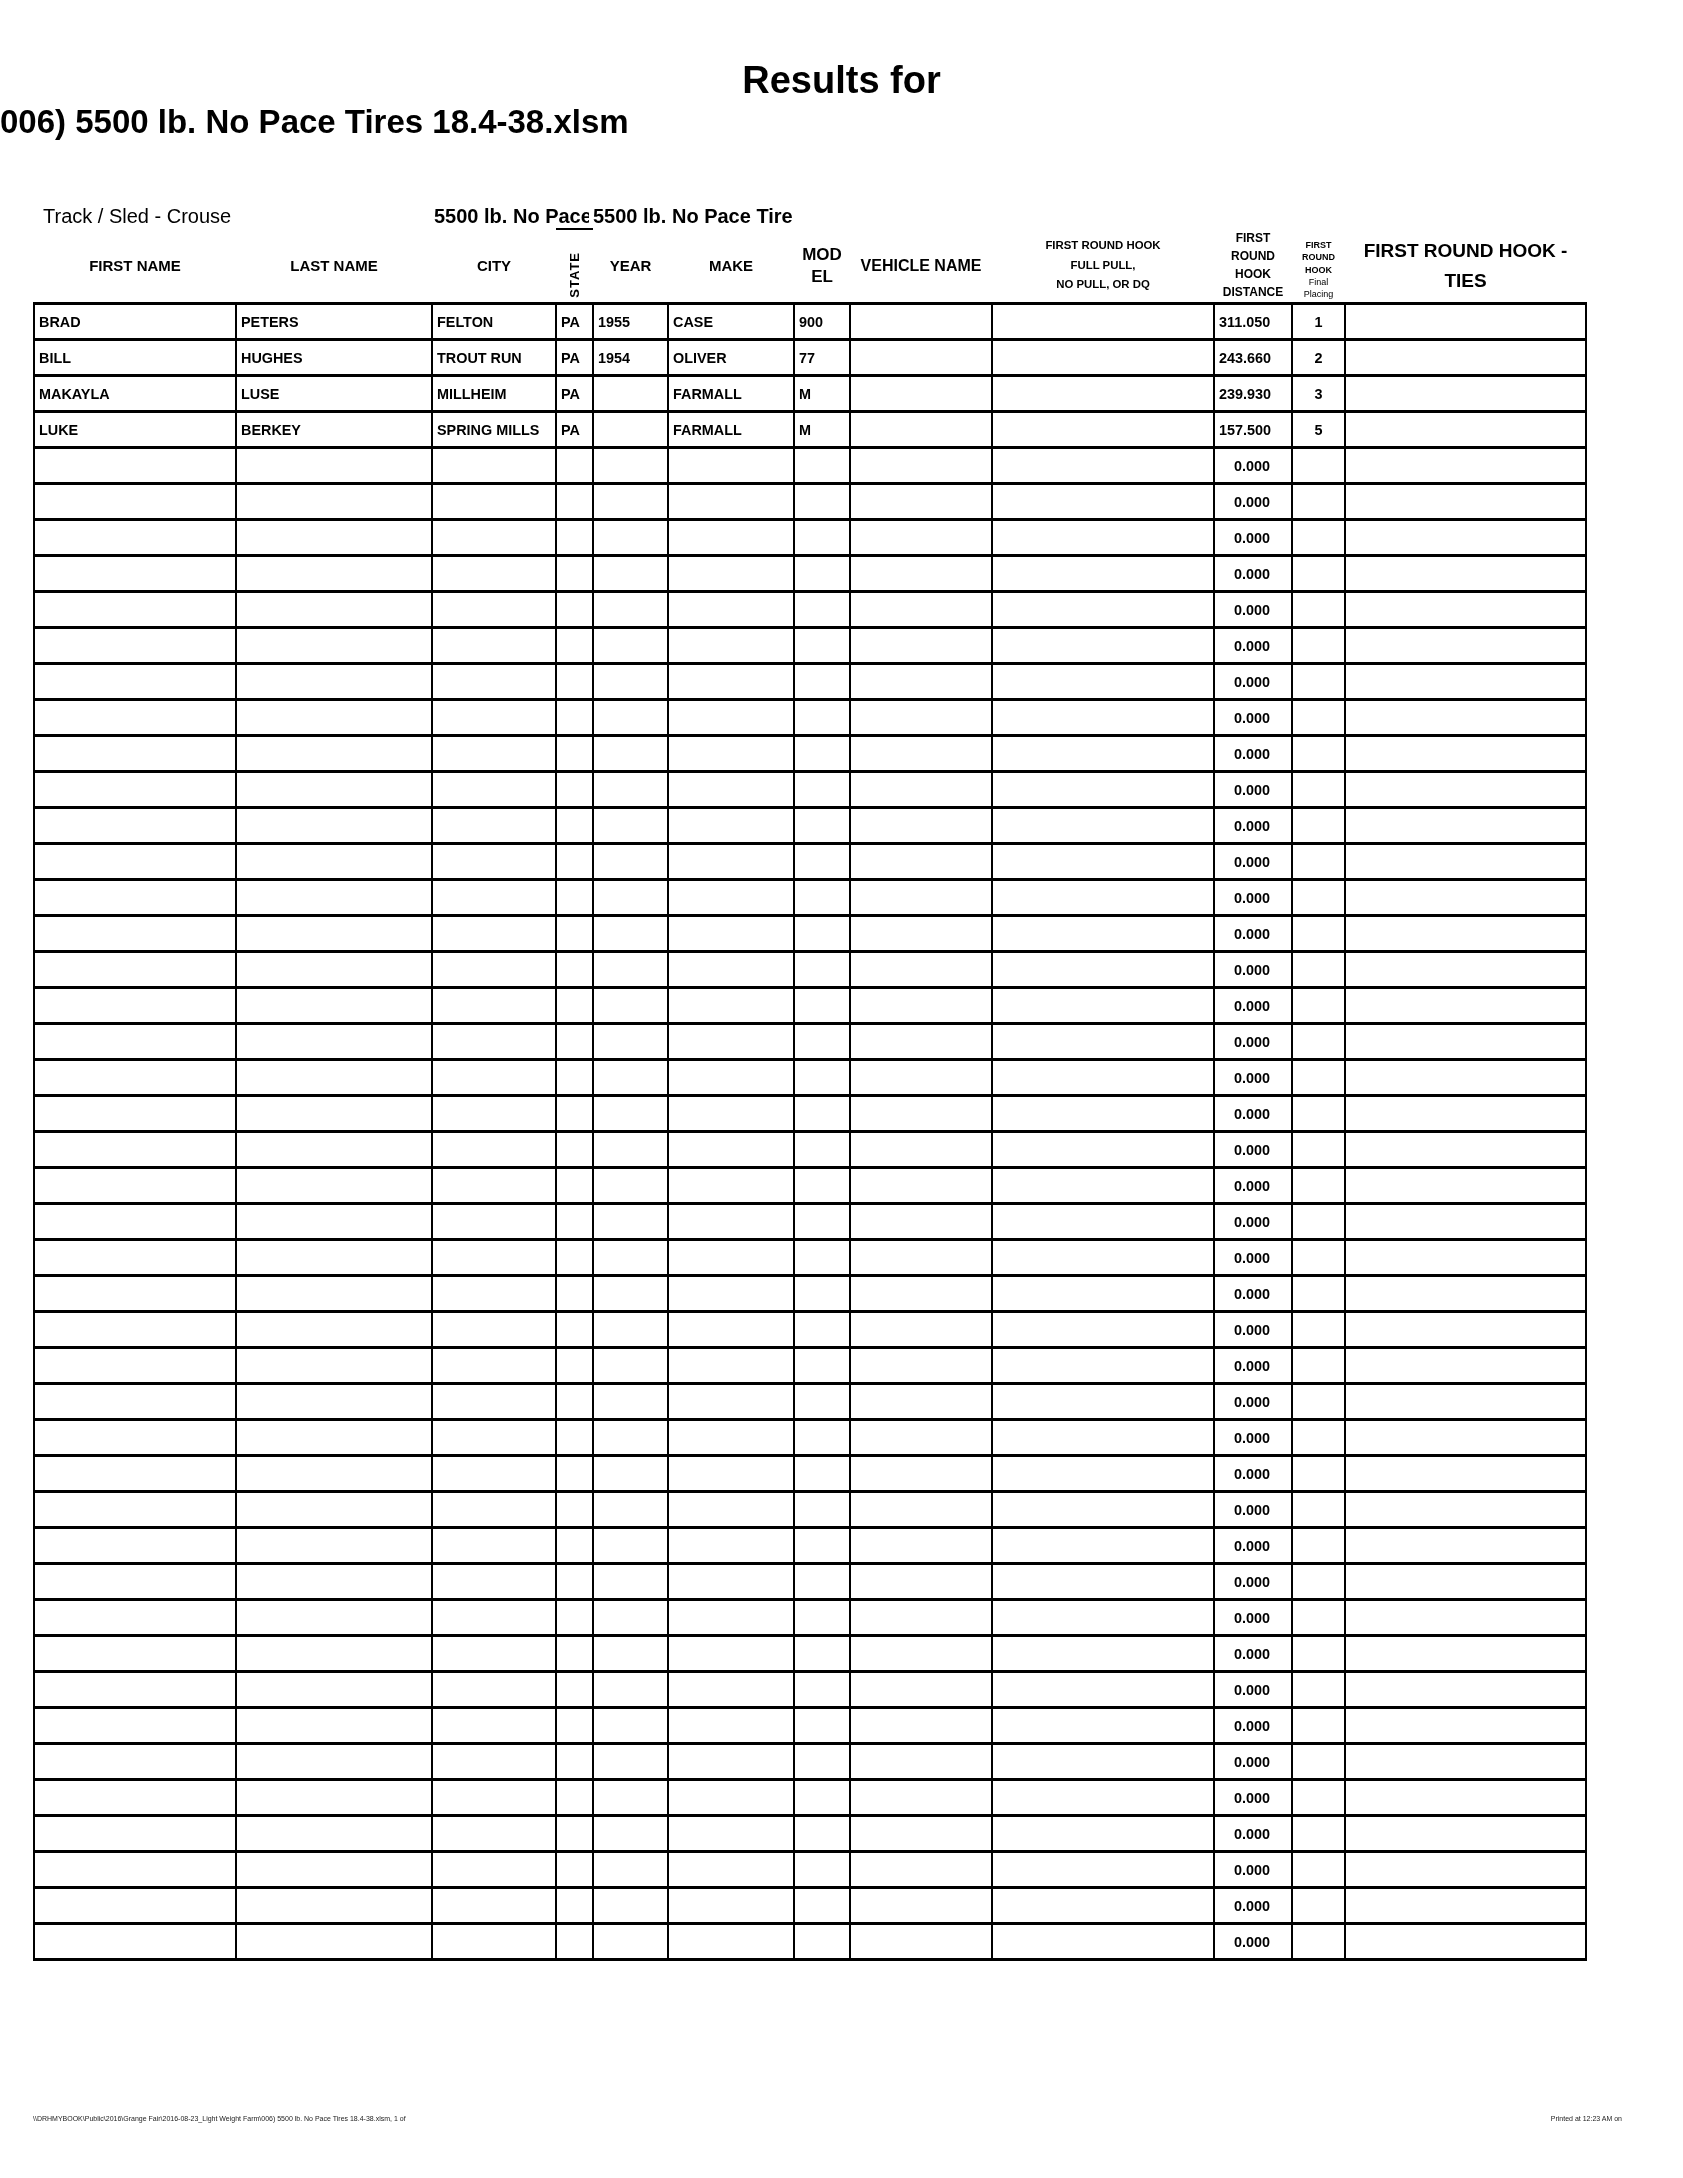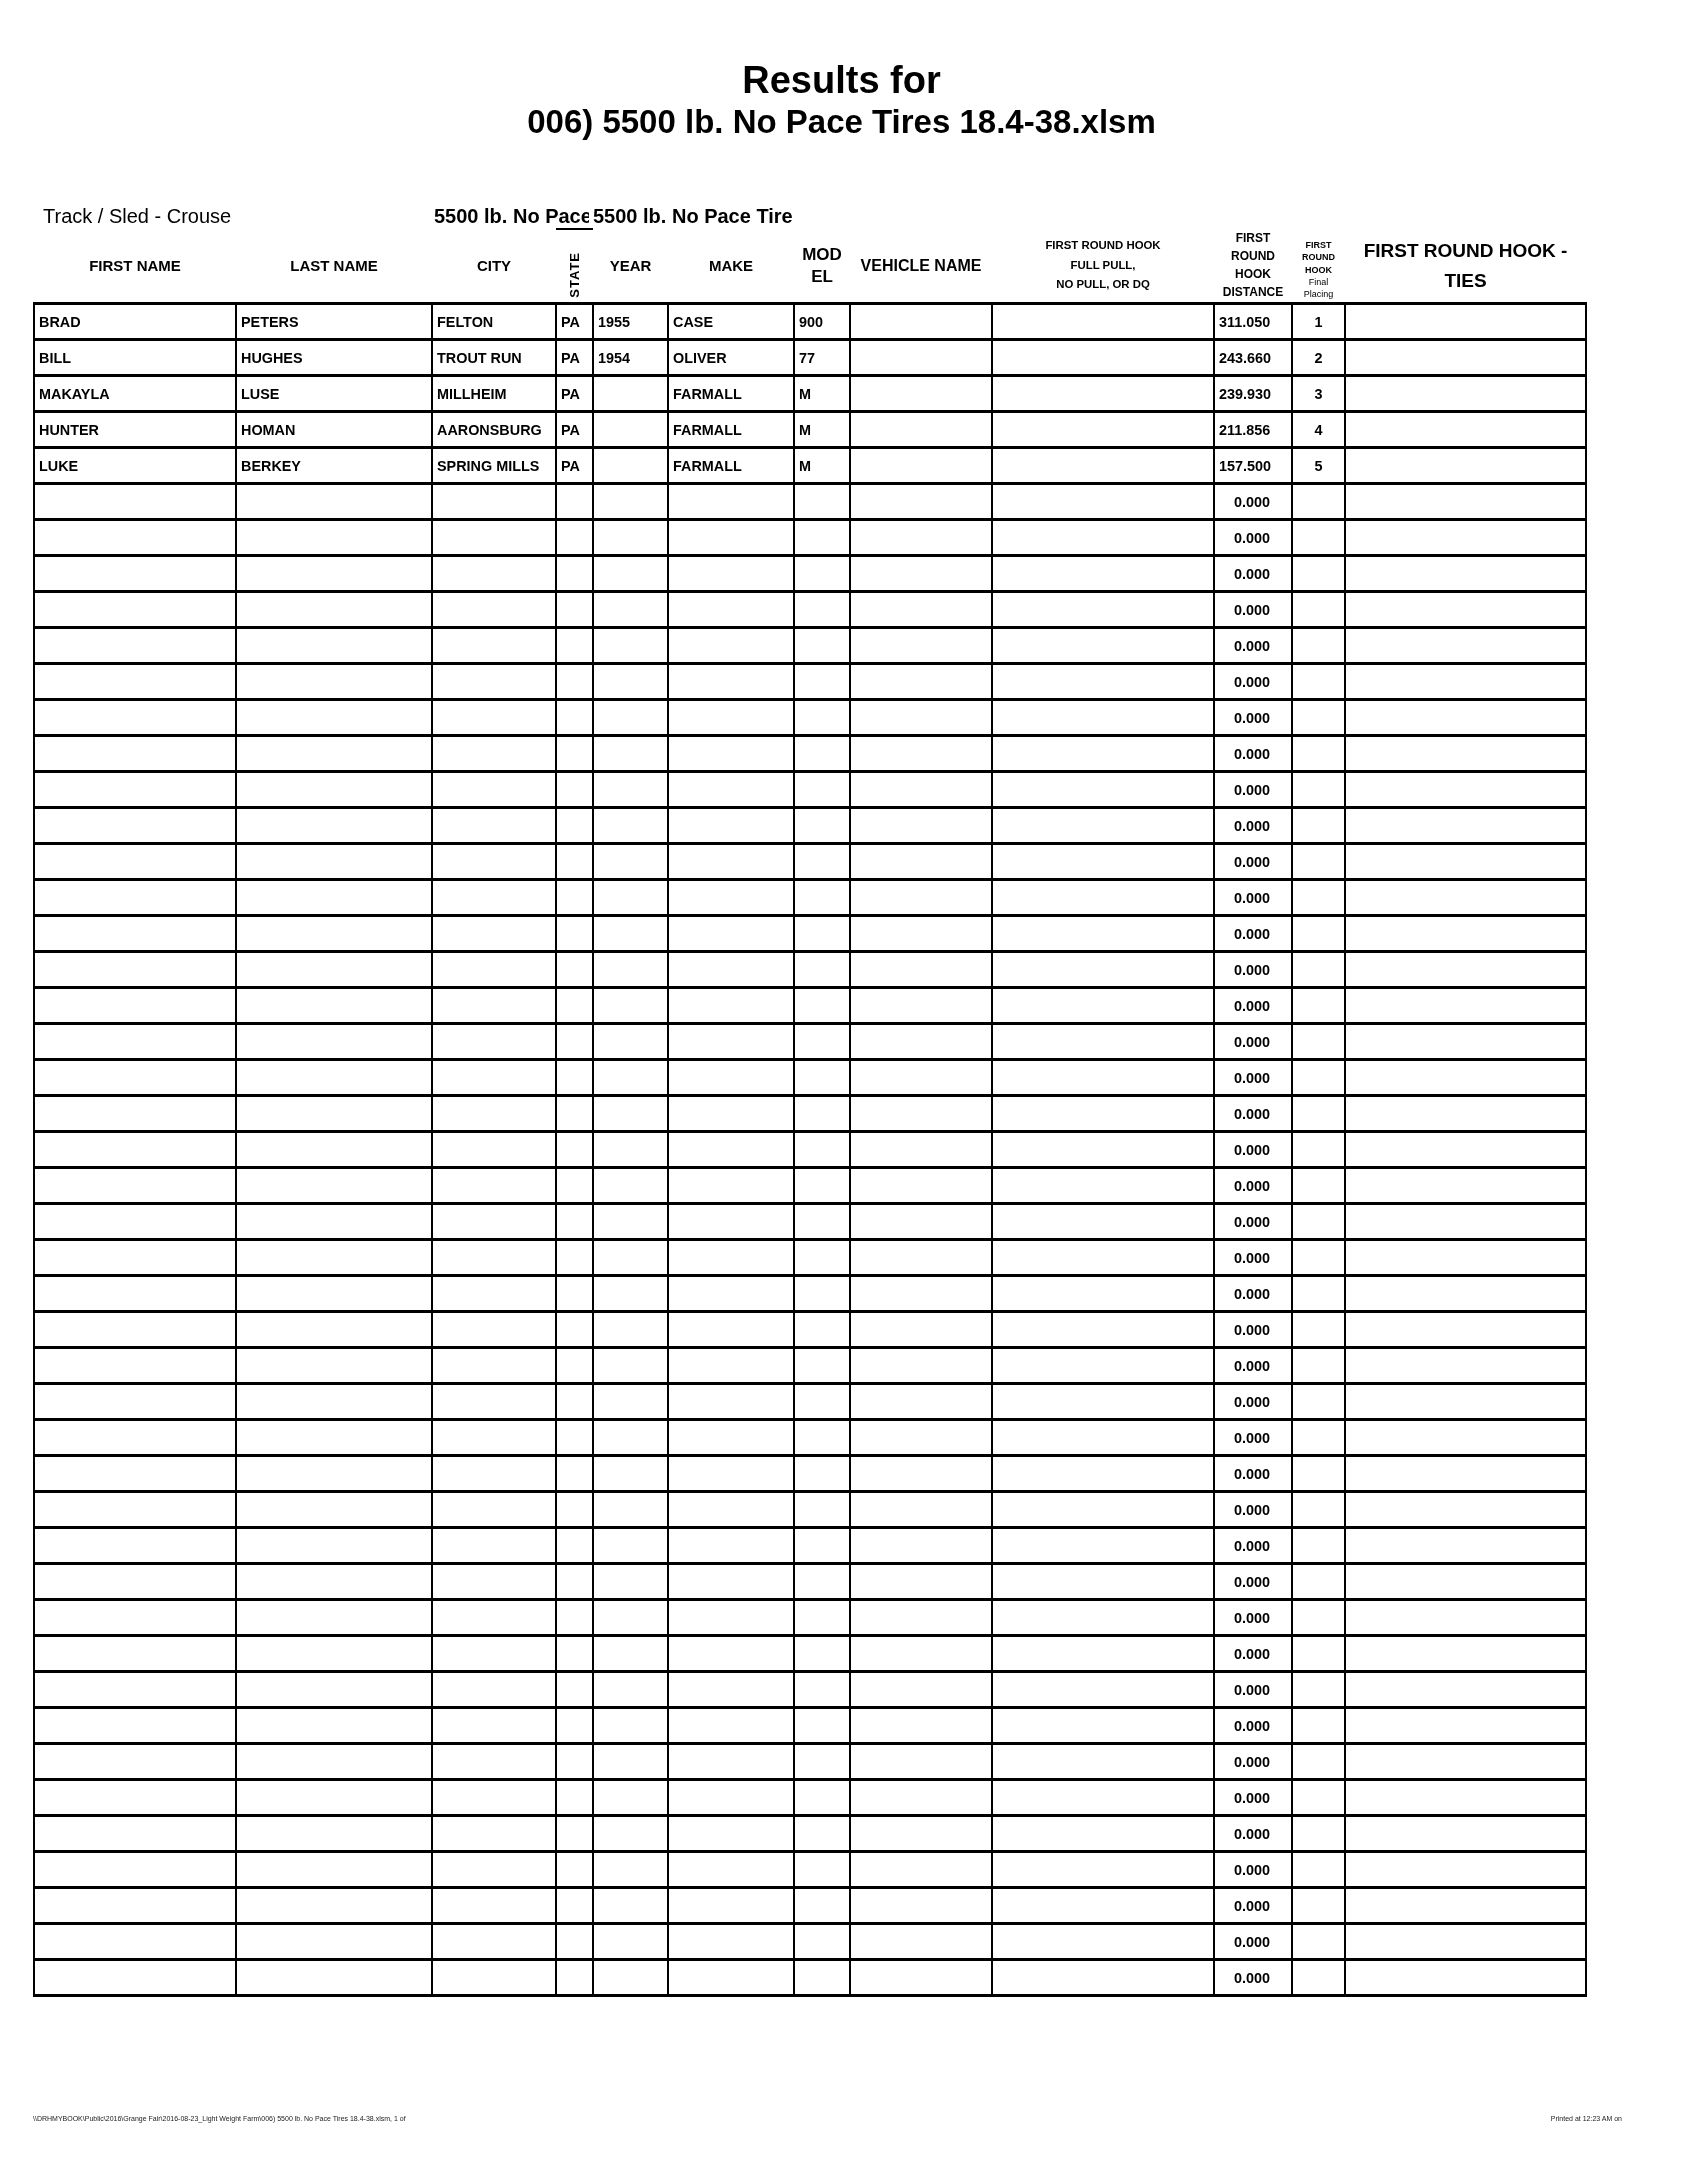--- a/index.html
+++ b/index.html
@@ -1,20 +1,20 @@
 <!DOCTYPE html>
 <html><head>
 <meta charset="utf-8">
 <style>
   html,body{margin:0;padding:0;background:#fff;}
   .page{position:relative;width:1683px;height:2178px;background:#ffffff;overflow:hidden;
         font-family:"Liberation Sans",sans-serif;color:#000;}
   .title1{position:absolute;top:59px;left:0;width:1683px;text-align:center;
           font-size:38px;font-weight:bold;}
-  .title2{position:absolute;top:103px;left:0;width:1683px;text-align:center;
+  .title2{position:absolute;top:103px;left:0;width:1683px;
           font-size:33px;font-weight:bold;}
   .meta-track{position:absolute;top:205px;left:43px;font-size:20px;font-weight:normal;white-space:nowrap;}
   .meta-class1{position:absolute;top:205px;left:434px;width:155px;height:26px;overflow:hidden;
                font-size:20px;font-weight:bold;white-space:nowrap;}
   .meta-class2{position:absolute;top:205px;left:593px;width:200px;height:26px;overflow:hidden;
                font-size:20px;font-weight:bold;white-space:nowrap;}
   table.results{position:absolute;left:33px;top:228px;width:1551px;
                 border-collapse:collapse;table-layout:fixed;}
   thead tr{height:69px;}
   th{border:none;padding:0;font-weight:bold;text-align:center;vertical-align:middle;
@@ -133,34 +133,20 @@
       <td class="c-l"></td>
       <td class="c-l">FARMALL</td>
       <td class="c-l">M</td>
       <td class="c-l"></td>
       <td class="c-l"></td>
       <td class="c-r">239.930</td>
       <td class="c-c">3</td>
       <td class="c-l"></td>
     </tr>
 
-    <tr>
-      <td class="c-l">HUNTER</td>
-      <td class="c-l">HOMAN</td>
-      <td class="c-l">AARONSBURG</td>
-      <td class="c-l">PA</td>
-      <td class="c-l"></td>
-      <td class="c-l">FARMALL</td>
-      <td class="c-l">M</td>
-      <td class="c-l"></td>
-      <td class="c-l"></td>
-      <td class="c-r">211.856</td>
-      <td class="c-c">4</td>
-      <td class="c-l"></td>
-    </tr>
 
     <tr>
       <td class="c-l">LUKE</td>
       <td class="c-l">BERKEY</td>
       <td class="c-l">SPRING MILLS</td>
       <td class="c-l">PA</td>
       <td class="c-l"></td>
       <td class="c-l">FARMALL</td>
       <td class="c-l">M</td>
       <td class="c-l"></td>

